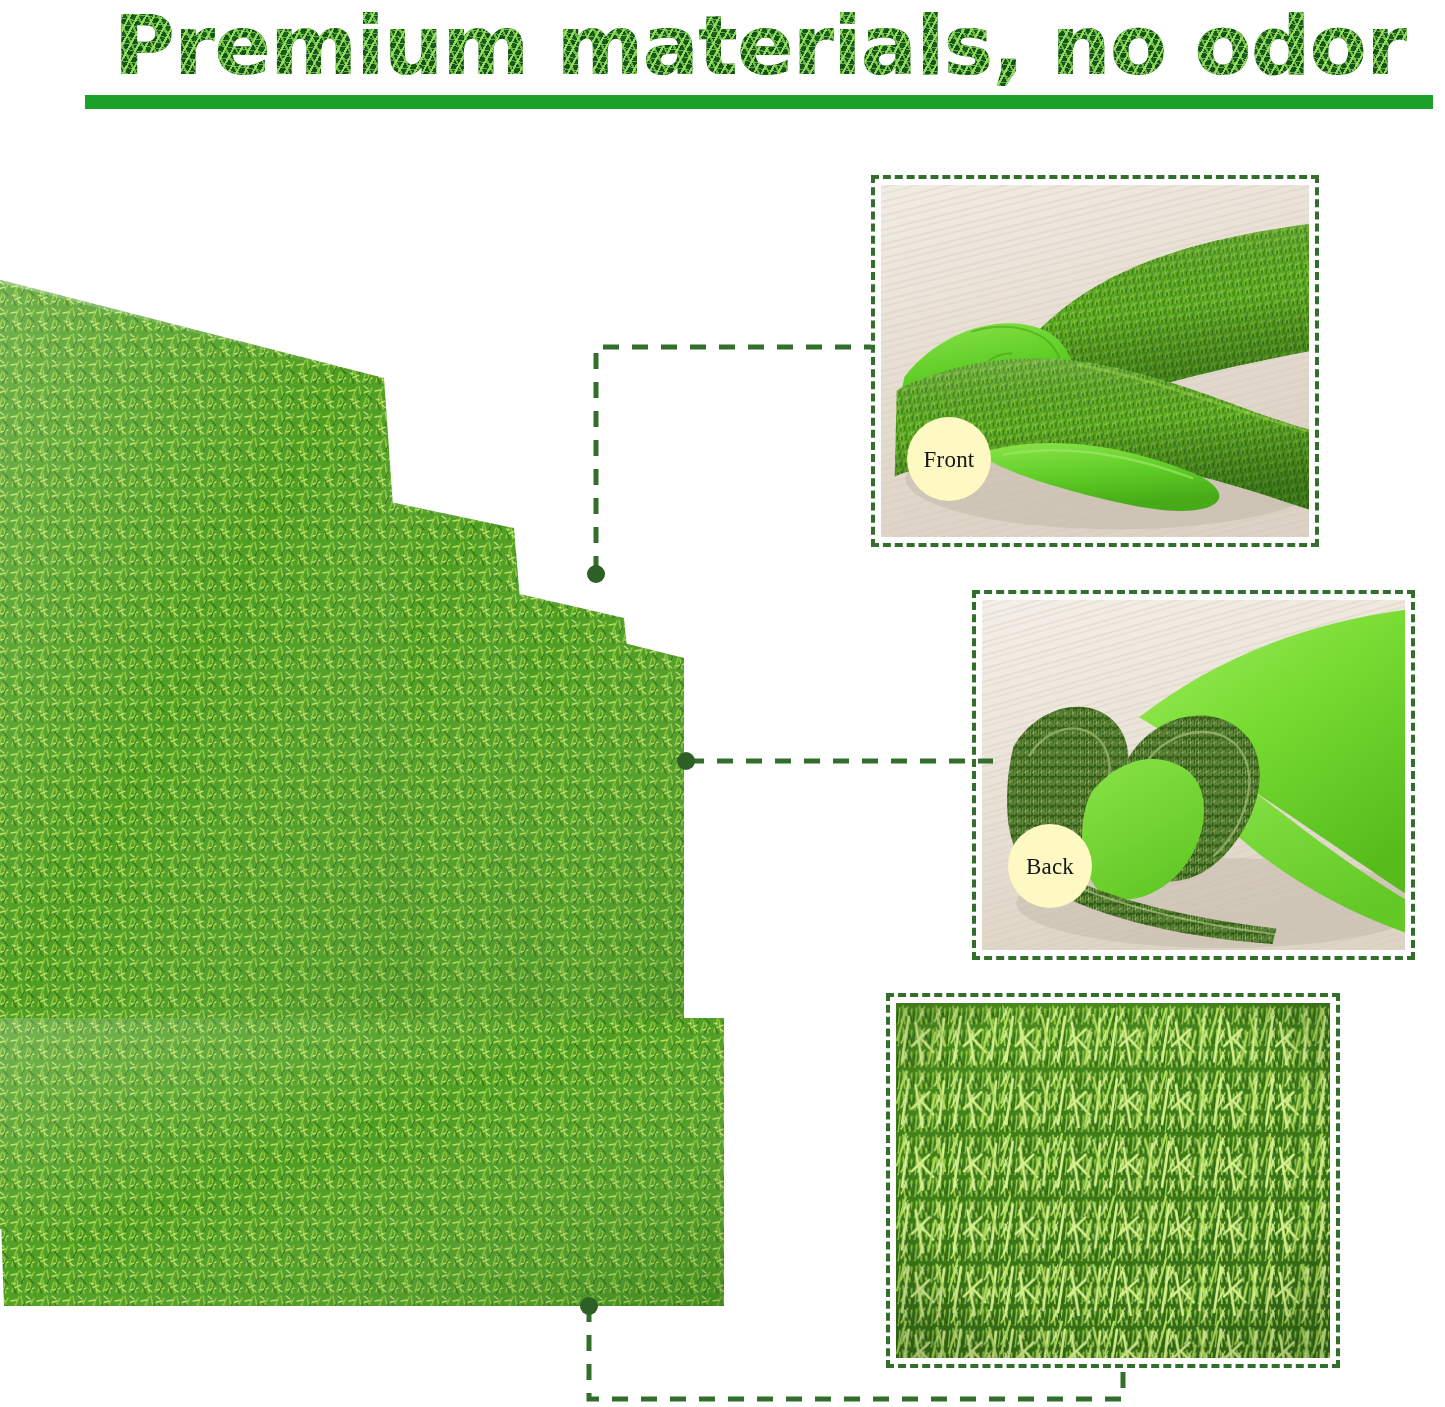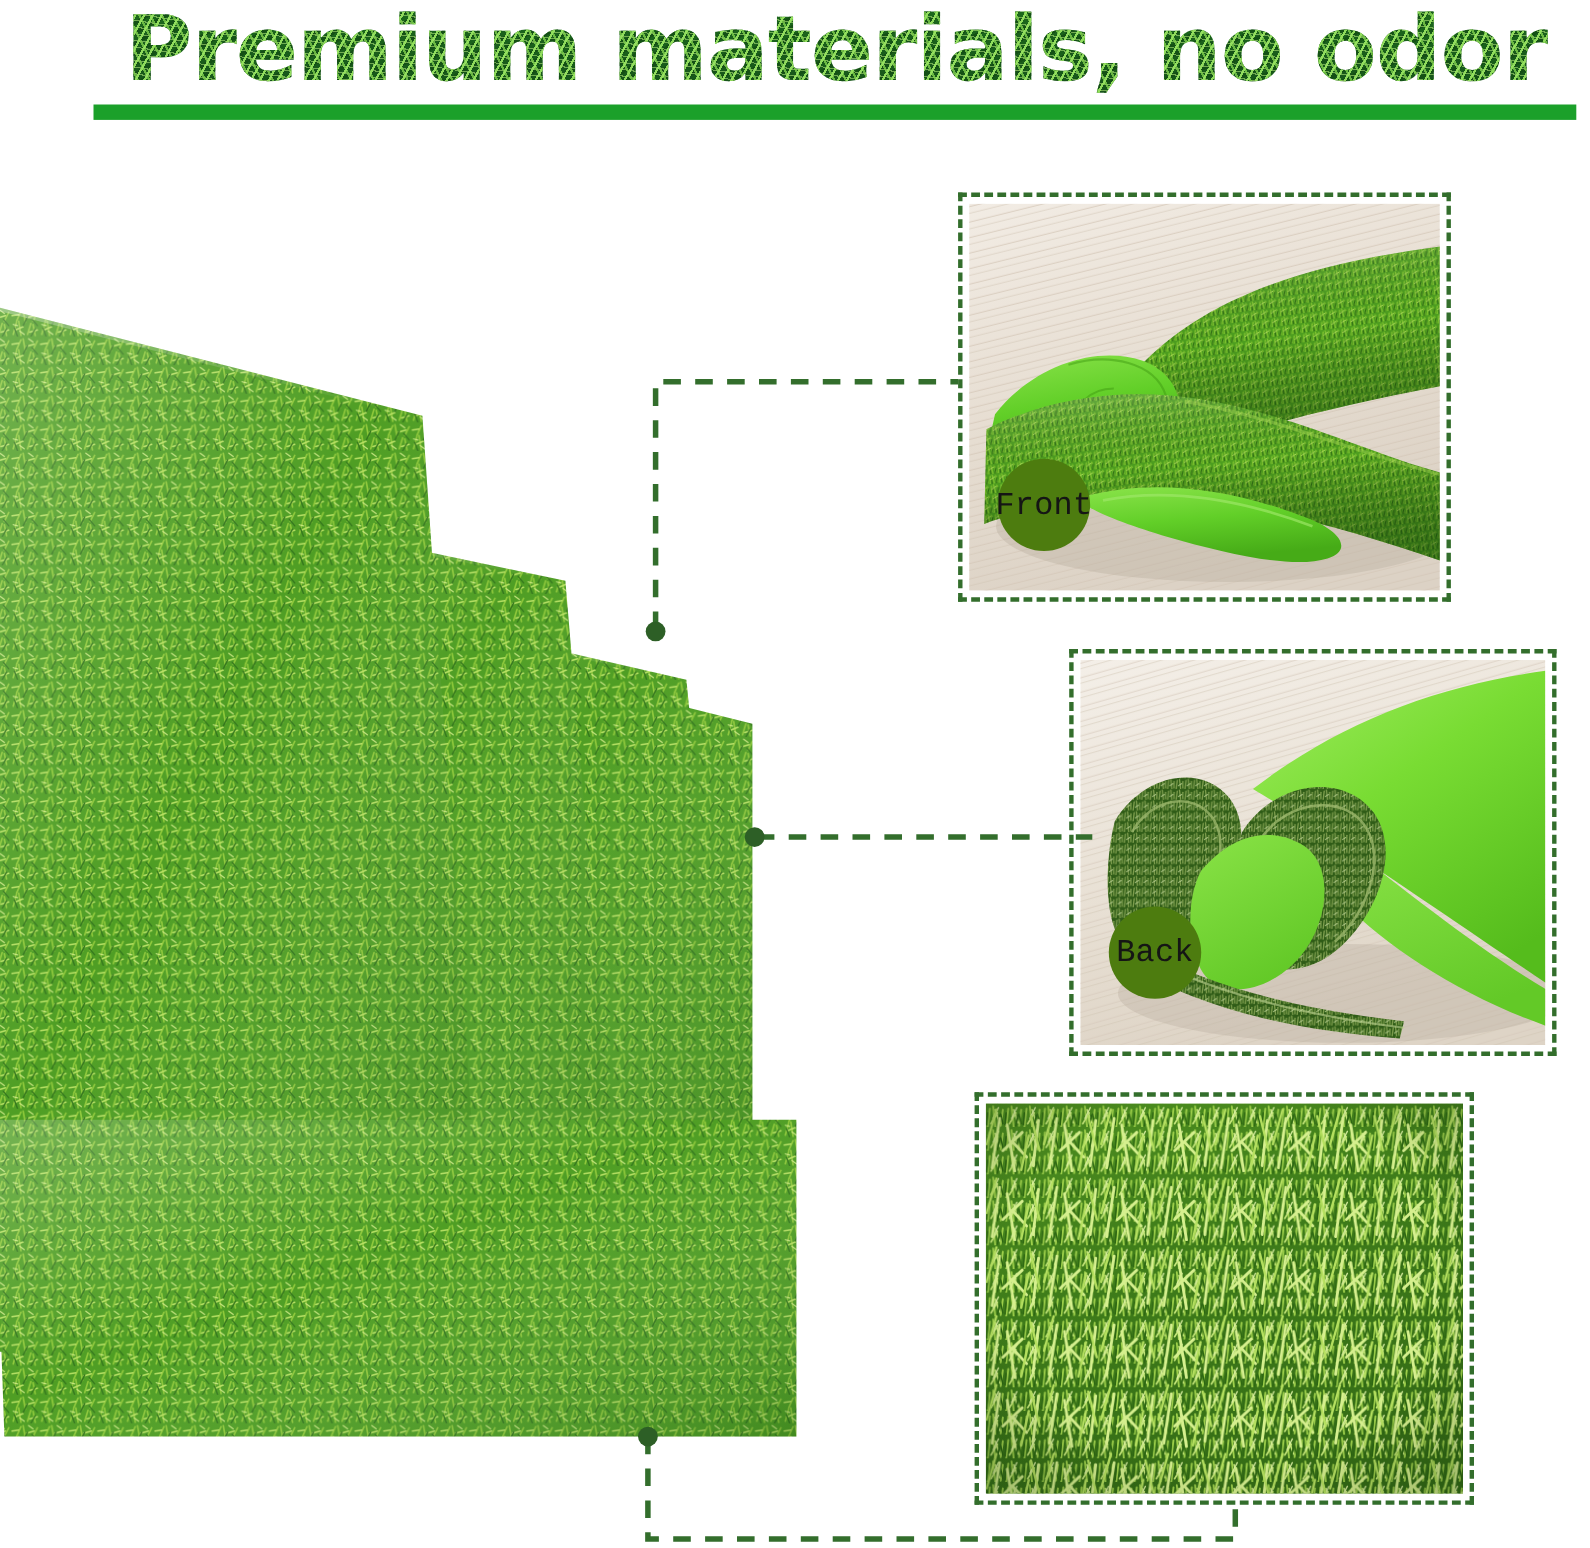--- a/index.html
+++ b/index.html
@@ -73,27 +73,27 @@
   .callout-photo svg { display: block; width: 100%; height: 100%; }
 
   #callout-front { left: 871px; top: 175px; width: 448px; height: 372px; }
   #callout-back  { left: 972px; top: 590px; width: 443px; height: 370px; }
   #callout-blades{ left: 886px; top: 993px; width: 454px; height: 375px; }
 
   .badge {
     position: absolute;
     width: 84px; height: 84px;
     border-radius: 50%;
-    background: #4d7c0f;
+    background: #fef9c3;
     display: flex;
     align-items: center;
     justify-content: center;
     color: #151515;
-    font-family: Liberation Mono, monospace;
-    font-size: 29px;
+    font-family: Liberation Serif, serif;
+    font-size: 23px;
     line-height: 1;
     letter-spacing: .2px;
   }
   #badge-front { left: 26px; bottom: 36px; }
   #badge-back  { left: 26px; bottom: 42px; }
 
   
   #connectors {
     position: absolute; left: 0; top: 0;
     width: 1445px; height: 1407px;

